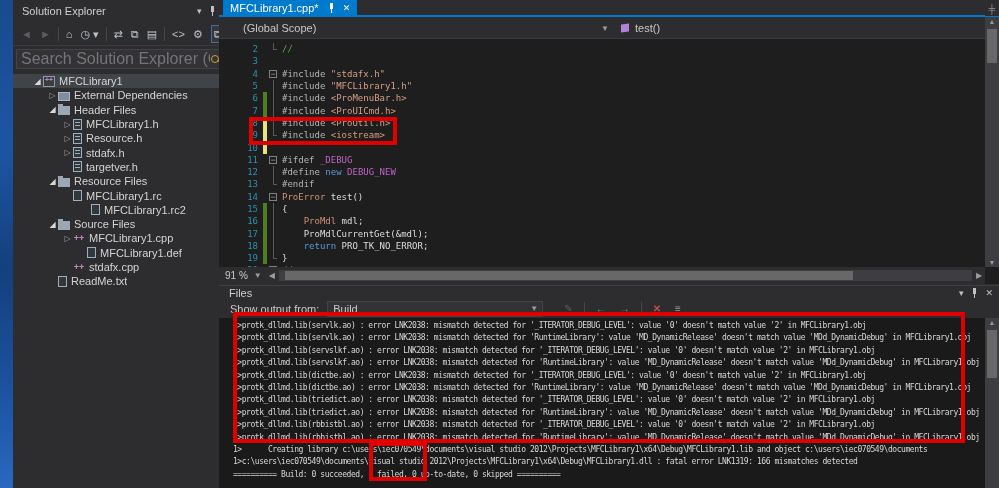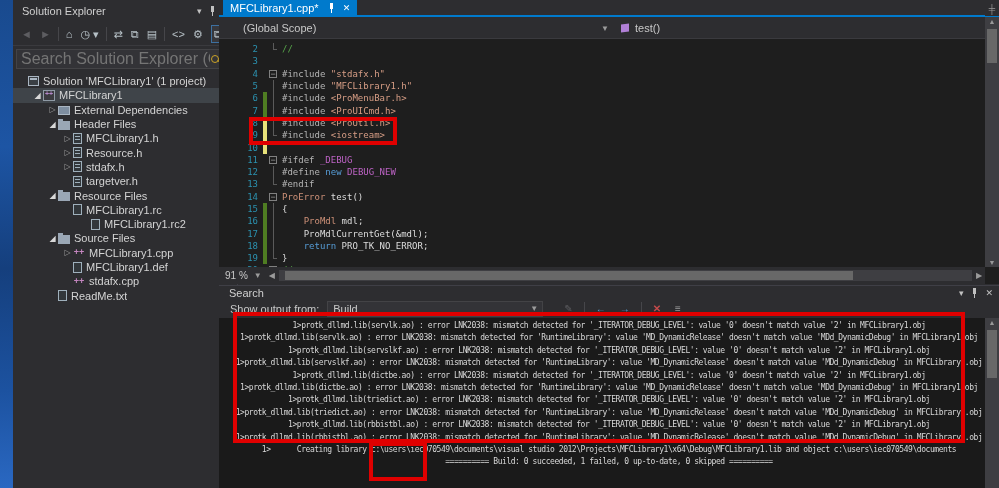--- a/index.html
+++ b/index.html
@@ -91,21 +91,21 @@
   .out-combo { width:216px; height:16px; background:#333337; border:1px solid #434346; margin-left:8px; display:flex; align-items:center; padding:0 5px; position:relative; }
   .out-combo .dd { position:absolute; right:4px; font-size:8px; color:#9b9b9b; }
   .out-icons { display:flex; align-items:center; margin-left:14px; }
   .out-icons .oi { margin:0 7px; font-size:10px; }
   .oi-find { color:#5d5d61; }
   .oi-prev,.oi-next { color:#569cd6; }
   .oi-clear { color:#c54b4b; font-weight:bold; }
   .oi-wrap { color:#9b9b9b; }
   .out-icons .sep { width:1px; height:13px; background:#46464a; margin:0 4px; }
   .console { position:absolute; left:0; top:32px; width:766px; height:171px; background:#1a1a1a; overflow:hidden; padding:2px 0 0 14px; }
-  .out-line { font:8px "DejaVu Sans Mono",monospace; letter-spacing:-0.45px; line-height:12.4px; color:#d8d8d8; white-space:pre;text-align:center; }
+  .out-line { font:8px "DejaVu Sans Mono",monospace; letter-spacing:-0.45px; line-height:12.4px; color:#d8d8d8; white-space:pre; }
   .out-vscroll { position:absolute; left:766px; top:32px; width:14px; height:171px; background:#3e3e42; }
 
   
   .red-rect { position:absolute; border:4px solid #e00000; z-index:20; pointer-events:none; }
   .rect-include { left:249px; top:117px; width:148px; height:28px; }
   .rect-errors { left:233px; top:312px; width:732px; height:131px; }
   .rect-failed { left:369px; top:442px; width:58px; height:39px; }
 </style>
 </head>
 <body>
@@ -134,25 +134,20 @@
       <span class="ico">&lt;&gt;</span>
       <span class="ico">⚙</span>
       <span class="ico hl">⧉</span>
     </div>
   <div class="se-search">
     <input type="text" placeholder="Search Solution Explorer (Ctrl+;)" style="">
     <span class="mag-icon"></span>
     <span class="tb-glyph" style="margin-left:3px">▾</span>
   </div>
   <div class="se-tree">
-      <div class="tree-row" style="padding-left: 4px;">
-        <span class="tree-arrow"></span>
-        <span class="ticon ticon-solution"></span>
-        <span class="tree-label">Solution 'MFCLibrary1' (1 project)</span>
-      </div>
       <div class="tree-row selected" style="padding-left: 19px;">
         <span class="tree-arrow exp">◢</span>
         <span class="ticon ticon-project"></span>
         <span class="tree-label">MFCLibrary1</span>
       </div>
       <div class="tree-row" style="padding-left: 34px;">
         <span class="tree-arrow">▷</span>
         <span class="ticon ticon-folder-refs"></span>
         <span class="tree-label">External Dependencies</span>
       </div>
@@ -199,21 +194,21 @@
       <div class="tree-row" style="padding-left: 34px;">
         <span class="tree-arrow exp">◢</span>
         <span class="ticon ticon-folder"></span>
         <span class="tree-label">Source Files</span>
       </div>
       <div class="tree-row" style="padding-left: 49px;">
         <span class="tree-arrow">▷</span>
         <span class="ticon ticon-cpp">++</span>
         <span class="tree-label">MFCLibrary1.cpp</span>
       </div>
-      <div class="tree-row" style="padding-left: 49px;">
+      <div class="tree-row" style="padding-left: 63px;">
         <span class="tree-arrow"></span>
         <span class="ticon ticon-doc"></span>
         <span class="tree-label">MFCLibrary1.def</span>
       </div>
       <div class="tree-row" style="padding-left: 49px;">
         <span class="tree-arrow"></span>
         <span class="ticon ticon-cpp">++</span>
         <span class="tree-label">stdafx.cpp</span>
       </div>
       <div class="tree-row" style="padding-left: 34px;">
@@ -382,21 +377,21 @@
     <span class="hs-arrow">◀</span>
     <div class="hs-track">
       <div class="hs-thumb"></div>
     </div>
     <span class="hs-arrow">▶</span>
   </div>
 </div>
 
 <div class="output">
   <div class="out-titlebar">
-    <span>Search</span>
+    <span>Files</span>
     <span class="spacer" style="flex:1"></span>
     <span class="tb-glyph">▾</span>
     <span class="pin-icon"></span>
     <span class="tb-glyph">✕</span>
   </div>
   <div class="out-toolbar">
     <span>Show output from:</span>
     <div class="out-combo">
       <span>Build</span>
       <span class="dd">▼</span>
@@ -416,20 +411,21 @@
       <div class="out-line">1&gt;protk_dllmd.lib(servlk.ao) : error LNK2038: mismatch detected for 'RuntimeLibrary': value 'MD_DynamicRelease' doesn't match value 'MDd_DynamicDebug' in MFCLibrary1.obj</div>
       <div class="out-line">1&gt;protk_dllmd.lib(servslkf.ao) : error LNK2038: mismatch detected for '_ITERATOR_DEBUG_LEVEL': value '0' doesn't match value '2' in MFCLibrary1.obj</div>
       <div class="out-line">1&gt;protk_dllmd.lib(servslkf.ao) : error LNK2038: mismatch detected for 'RuntimeLibrary': value 'MD_DynamicRelease' doesn't match value 'MDd_DynamicDebug' in MFCLibrary1.obj</div>
       <div class="out-line">1&gt;protk_dllmd.lib(dictbe.ao) : error LNK2038: mismatch detected for '_ITERATOR_DEBUG_LEVEL': value '0' doesn't match value '2' in MFCLibrary1.obj</div>
       <div class="out-line">1&gt;protk_dllmd.lib(dictbe.ao) : error LNK2038: mismatch detected for 'RuntimeLibrary': value 'MD_DynamicRelease' doesn't match value 'MDd_DynamicDebug' in MFCLibrary1.obj</div>
       <div class="out-line">1&gt;protk_dllmd.lib(triedict.ao) : error LNK2038: mismatch detected for '_ITERATOR_DEBUG_LEVEL': value '0' doesn't match value '2' in MFCLibrary1.obj</div>
       <div class="out-line">1&gt;protk_dllmd.lib(triedict.ao) : error LNK2038: mismatch detected for 'RuntimeLibrary': value 'MD_DynamicRelease' doesn't match value 'MDd_DynamicDebug' in MFCLibrary1.obj</div>
       <div class="out-line">1&gt;protk_dllmd.lib(rbbistbl.ao) : error LNK2038: mismatch detected for '_ITERATOR_DEBUG_LEVEL': value '0' doesn't match value '2' in MFCLibrary1.obj</div>
       <div class="out-line">1&gt;protk_dllmd.lib(rbbistbl.ao) : error LNK2038: mismatch detected for 'RuntimeLibrary': value 'MD_DynamicRelease' doesn't match value 'MDd_DynamicDebug' in MFCLibrary1.obj</div>
       <div class="out-line">1&gt;      Creating library c:\users\iec070549\documents\visual studio 2012\Projects\MFCLibrary1\x64\Debug\MFCLibrary1.lib and object c:\users\iec070549\documents</div>
+      <div class="out-line">1&gt;c:\users\iec070549\documents\visual studio 2012\Projects\MFCLibrary1\x64\Debug\MFCLibrary1.dll : fatal error LNK1319: 166 mismatches detected</div>
       <div class="out-line">========== Build: 0 succeeded, 1 failed, 0 up-to-date, 0 skipped ==========</div>
     </div>
   <div class="out-vscroll">
     <span class="vs-arrow" style="top:1px; position:absolute; left:0; width:14px; text-align:center; font-size:7px; color:#999;">▲</span>
     <div class="vs-thumb" style="position:absolute; left:2px; top:12px; height:48px; width:10px; background:#686868;"></div>
   </div>
 </div>
 
 <div class="red-rect rect-include"></div>
 <div class="red-rect rect-errors"></div>

